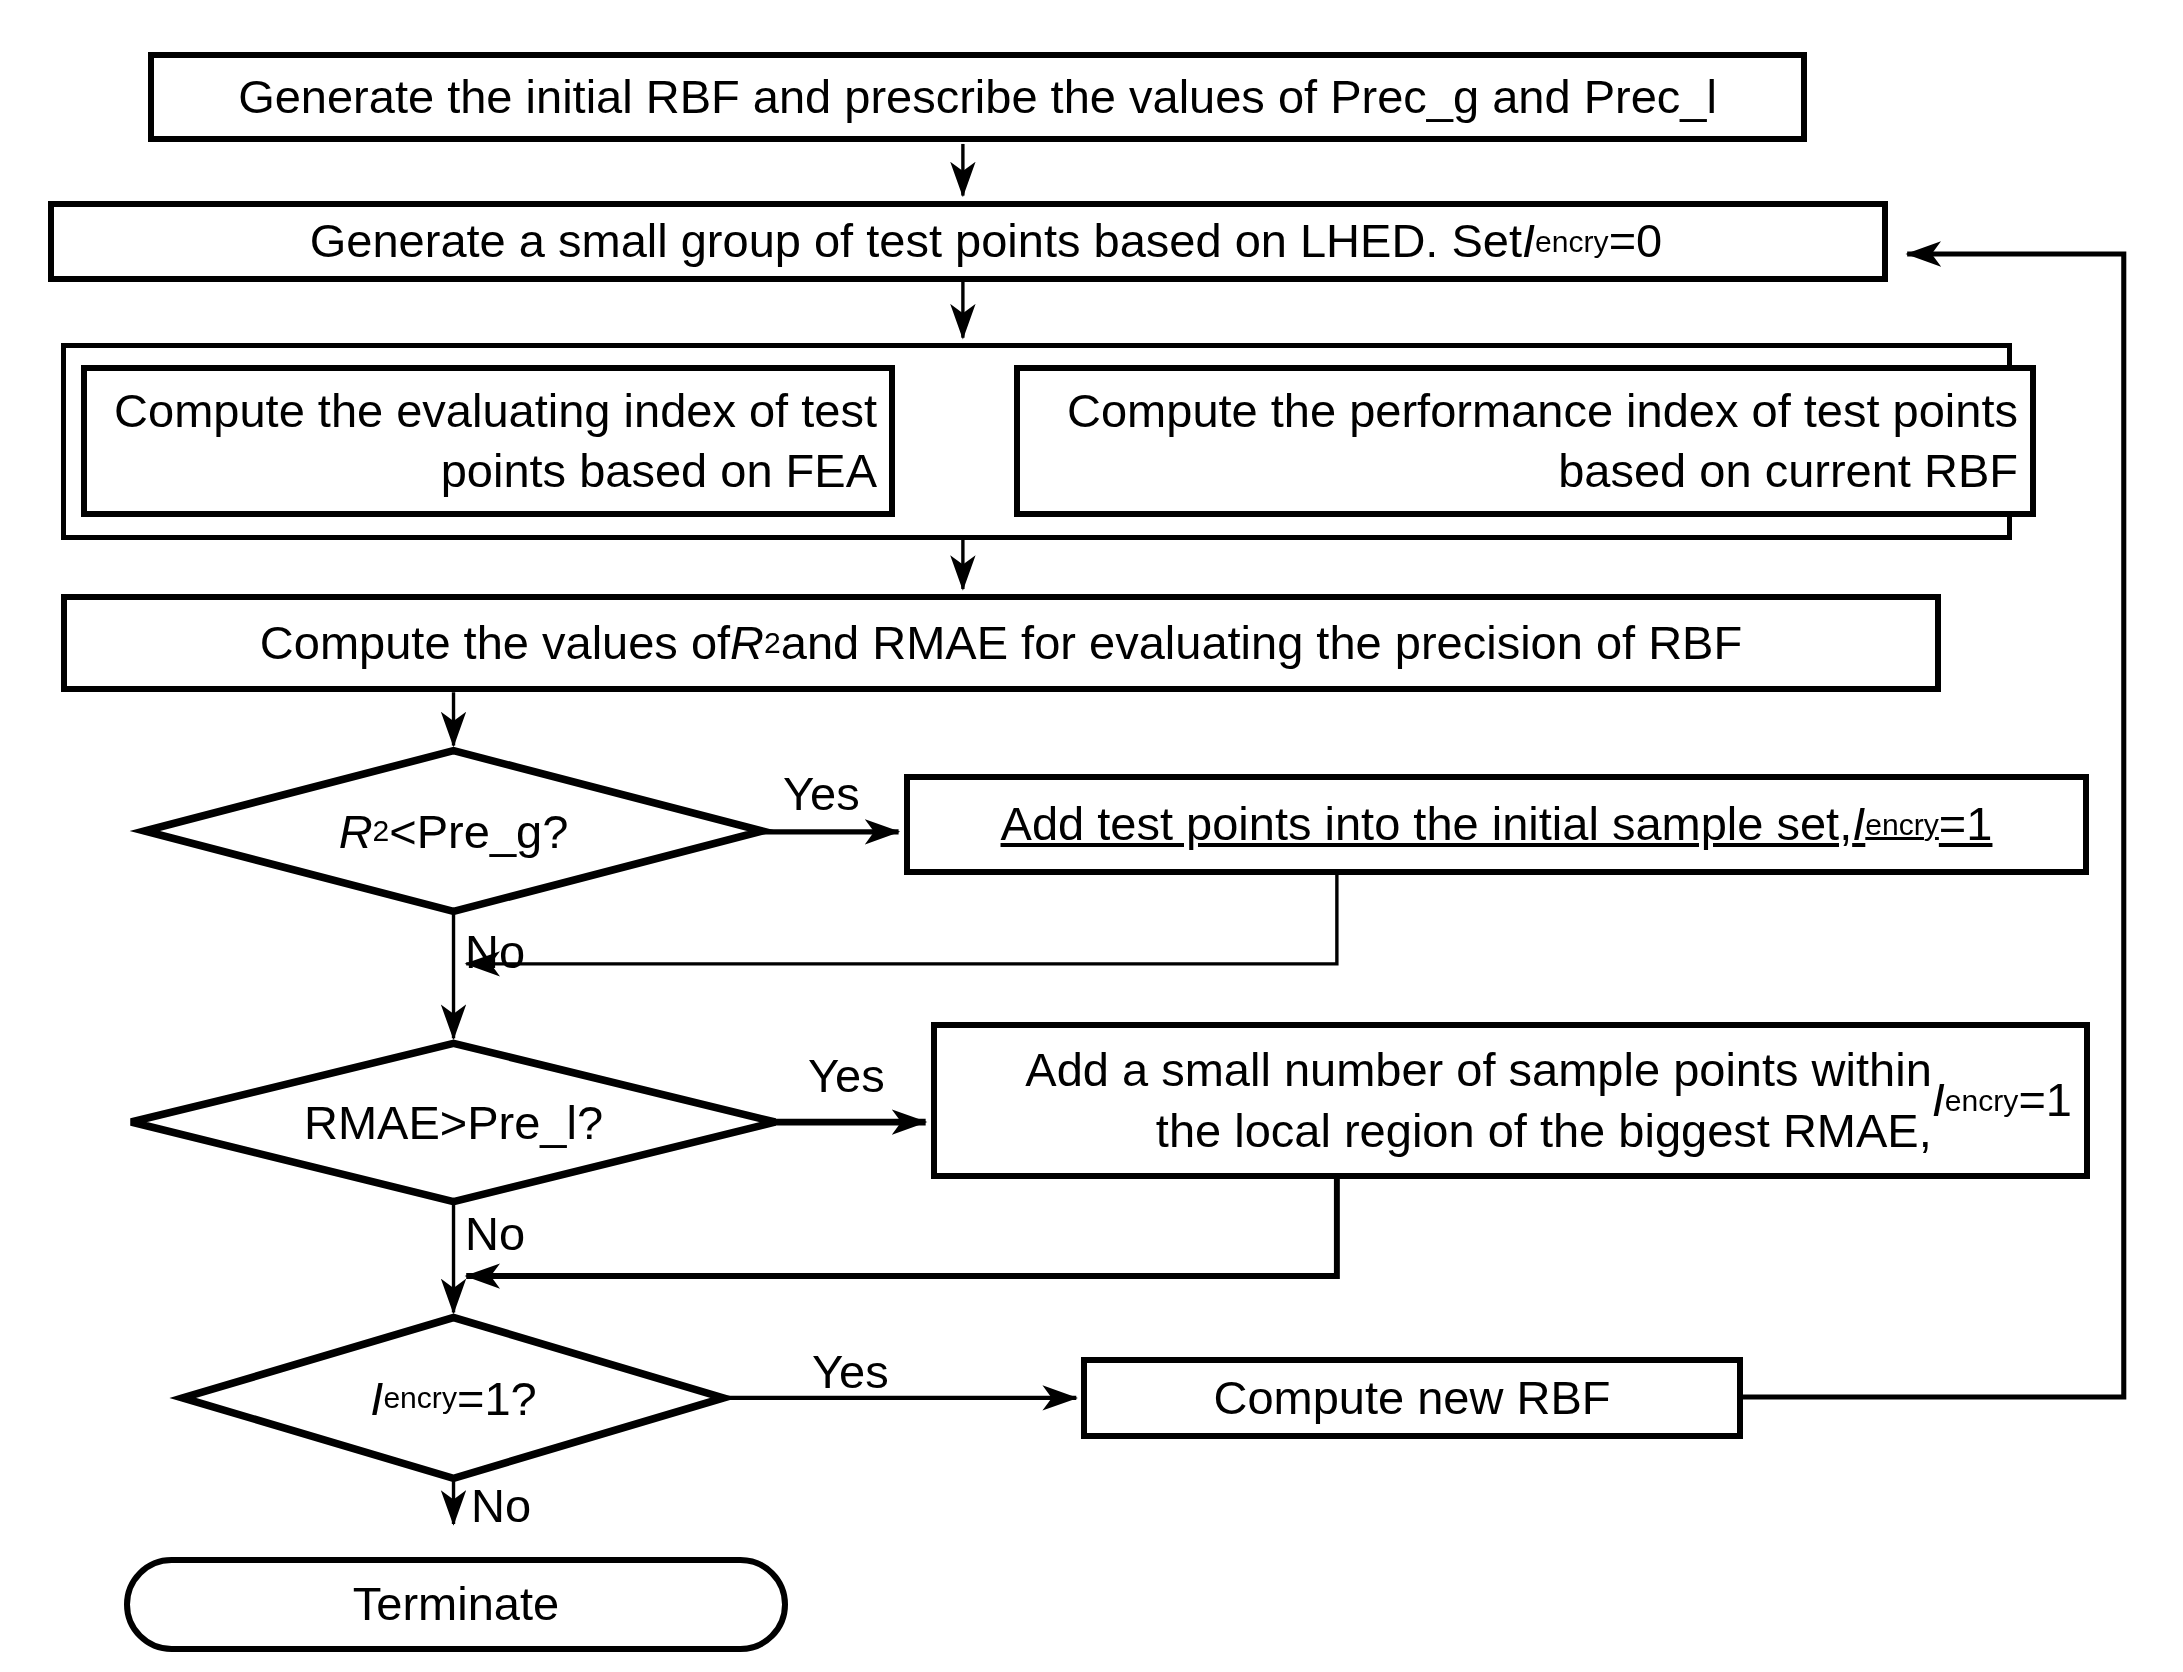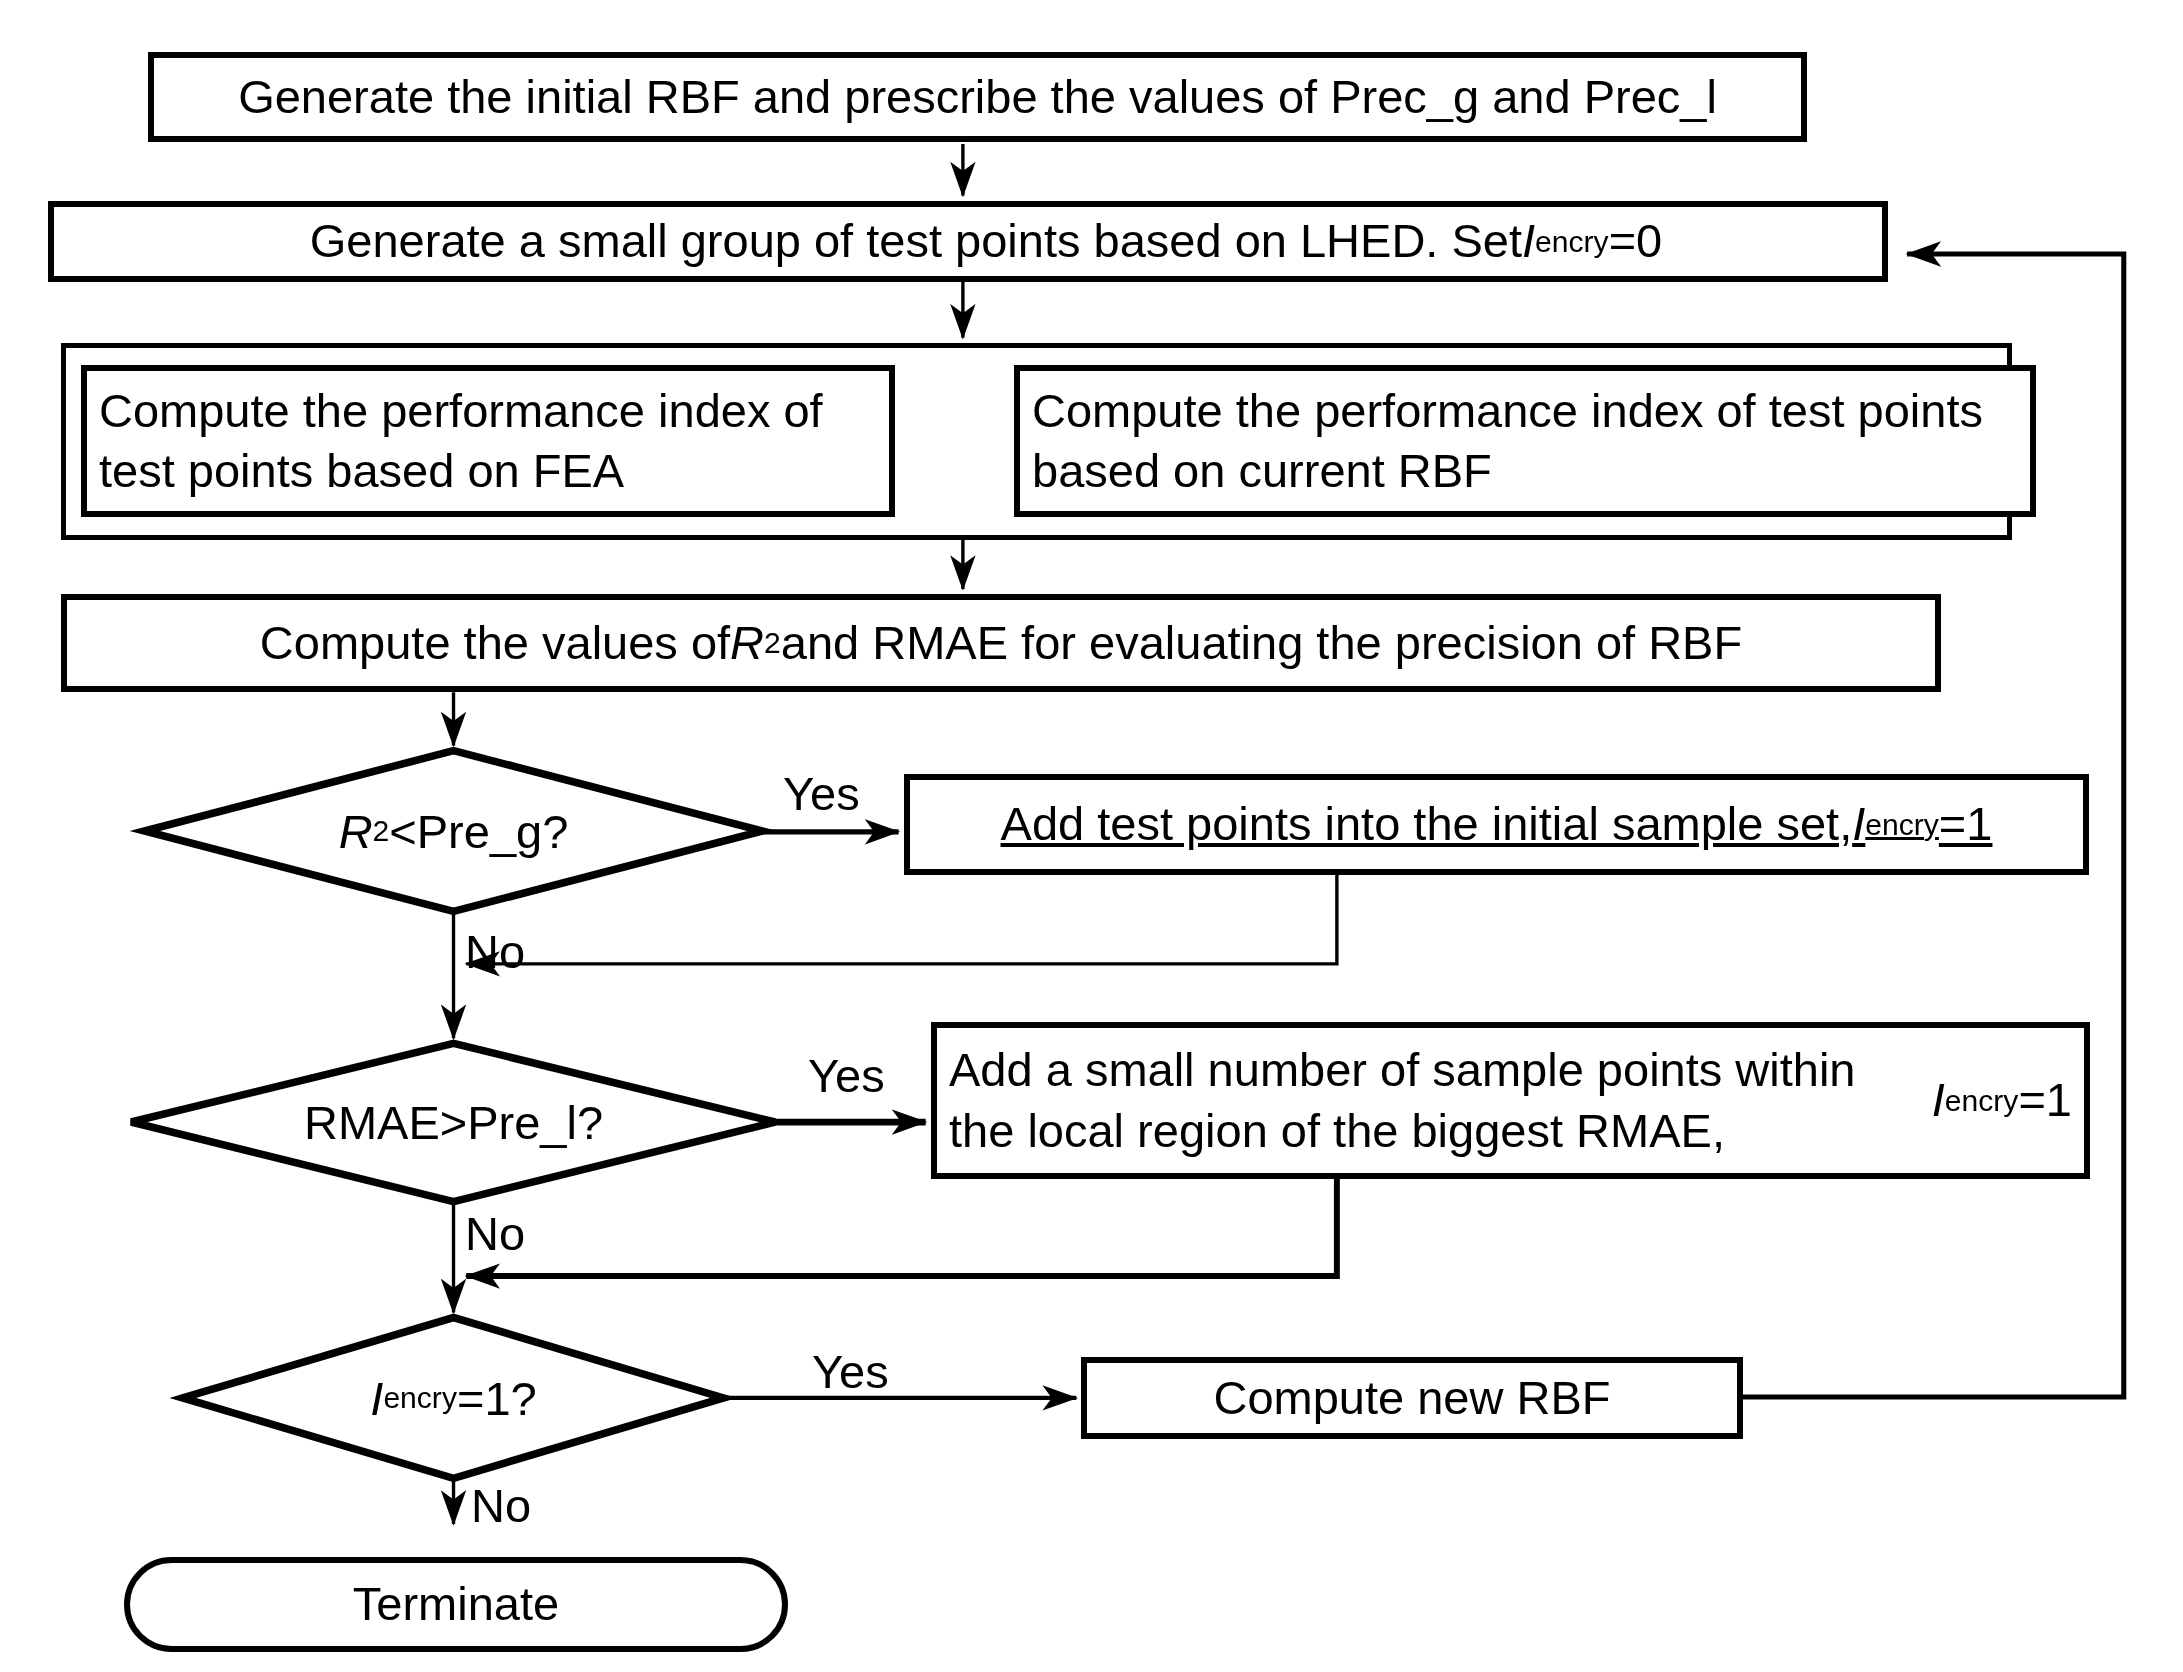--- a/index.html
+++ b/index.html
@@ -2,21 +2,21 @@
 <html style="font-size:13.5px"><head>
 <meta charset="utf-8">
 <style>
   html,body{margin:0;padding:0;}
   body{
     width:2183px;height:1673px;background:#ffffff;color:#000;
     font-family:"Liberation Sans", sans-serif;position:relative;overflow:hidden;
   }
   .node{
     position:absolute;display:flex;align-items:center;justify-content:center;
-    text-align:left;border:6px solid #000;background:#fff;
+    text-align:right;border:6px solid #000;background:#fff;
     font-size:47px;line-height:1.28;box-sizing:border-box;padding:0 12px;
   }
   .container-box{
     position:absolute;border:5.1px solid #000;background:#fff;box-sizing:border-box;
   }
   .dtext{
     position:absolute;display:flex;align-items:center;justify-content:center;
     text-align:center;font-size:47px;box-sizing:border-box;background:transparent;border:none;
   }
   .edge-label{
@@ -59,21 +59,21 @@
   <polygon points="155,1326 536,1233 916,1326 536,1420" fill="#fff" stroke="#000" stroke-width="9"></polygon>
   <polygon points="216,1652 536,1557 855,1652 536,1747" fill="#fff" stroke="#000" stroke-width="9"></polygon>
 </svg>
 
 <div class="node" style="left:148px;top:52px;width:1659px;height:90px;">Generate the initial RBF and prescribe the values of Prec_g and Prec_l</div>
 
 <div class="node" style="left:48px;top:201px;width:1840px;height:81px;padding-left:48px;">Generate a small group of test points based on LHED. Set <i>I</i><sub>encry</sub>=0</div>
 
 <div class="container-box" style="left:61px;top:343px;width:1951px;height:197px;"></div>
 
-<div class="node" style="left:81px;top:365px;width:814px;height:152px;">Compute the performance index of test points based on FEA</div>
+<div class="node" style="left:81px;top:365px;width:814px;height:152px;">Compute the evaluating index of test points based on FEA</div>
 
 <div class="node" style="left:970px;top:365px;width:1022px;height:152px;margin-left:44px;">Compute the performance index of test points based on current RBF</div>
 
 <div class="node" style="left:61px;top:594px;width:1880px;height:98px;">Compute the values of <i>R</i><sup>2</sup> and RMAE for evaluating the precision of RBF</div>
 
 <div class="node" style="left:904px;top:774px;width:1185px;height:101px;text-decoration:underline;">Add test points into the initial sample set, <i>I</i><sub>encry</sub>=1</div>
 
 <div class="node" style="left:931px;top:1022px;width:1159px;height:157px;">Add a small number of sample points within the local region of the biggest RMAE, <i>I</i><sub>encry</sub>=1</div>
 
 <div class="node" style="left:1081px;top:1357px;width:662px;height:82px;">Compute new RBF</div>

